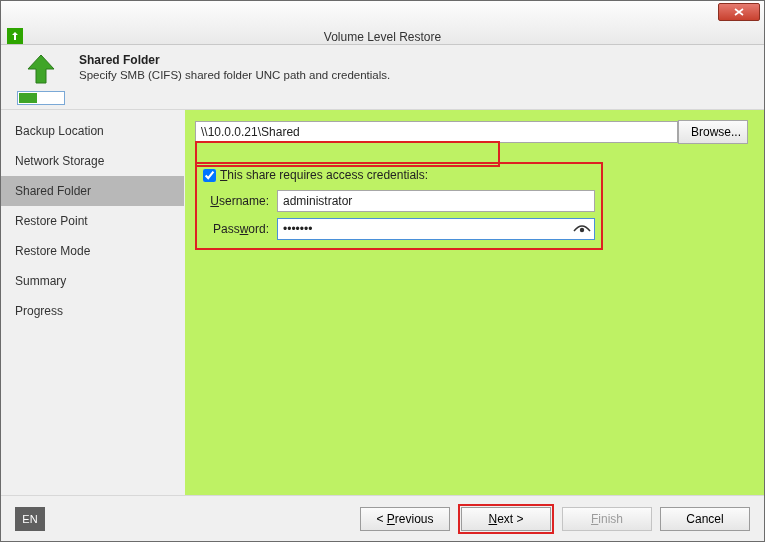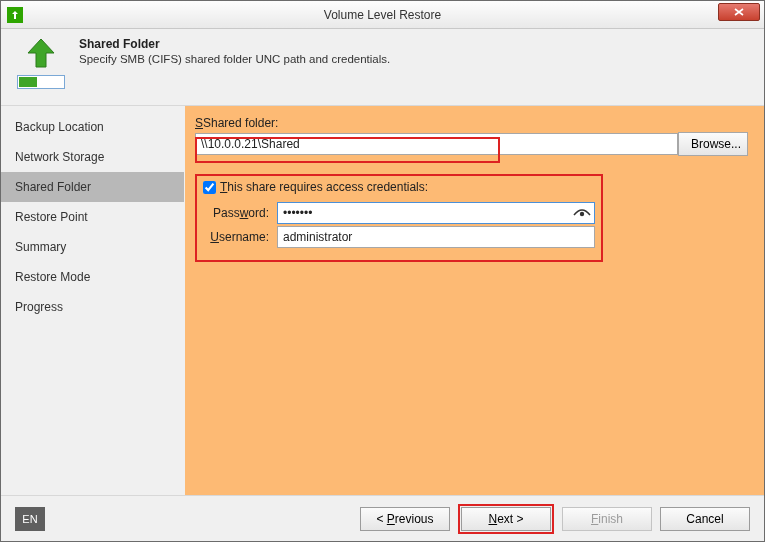--- a/index.html
+++ b/index.html
@@ -1,30 +1,30 @@
 <!DOCTYPE html>
 <html><head>
 <meta charset="utf-8">
 <style>
   * { box-sizing: border-box; font-family: "Segoe UI", Tahoma, sans-serif; }
   body { margin:0; padding:0; background:#fff; }
   .window { width:765px; height:542px; border:1px solid #6b6b6b; background:#f0f0f0; position:relative; display:flex; flex-direction:column; }
-  .titlebar { height:28px; background:linear-gradient(#fdfdfd,#e9e9e9); border-bottom:1px solid #c8c8c8; display:flex; align-items:center; position:relative; }
+  .titlebar { height:44px; background:linear-gradient(#fdfdfd,#e9e9e9); border-bottom:1px solid #c8c8c8; display:flex; align-items:flex-end; position:relative; }
   .title-icon { width:16px; height:16px; background:#2ea500; margin-left:6px; display:flex; align-items:center; justify-content:center; }
   .title-icon svg { width:10px; height:10px; }
   .titlebar-text { position:absolute; left:50%; transform:translateX(-50%); font-size:12px; color:#333; }
   .close-btn { position:absolute; right:4px; top:2px; width:42px; height:18px; background:linear-gradient(#e67a6f,#c8412f); border:1px solid #8b2f21; border-radius:2px; display:flex; align-items:center; justify-content:center; color:#fff; font-size:10px; font-weight:bold; cursor:pointer; }
   .header { display:flex; padding:8px 14px 4px 14px; gap:12px; align-items:flex-start; }
   .big-icon-wrap { width:52px; display:flex; flex-direction:column; align-items:center; gap:6px; }
   .big-arrow { color:#3fa528; }
   .storage-bar { width:48px; height:14px; border:1px solid #7aa8d6; background:#fff; display:flex; align-items:center; padding:1px; }
   .storage-fill { width:40%; height:100%; background:#3fa528; }
   .header-text h1 { margin:0; font-size:12px; font-weight:bold; color:#222; }
   .header-text p { margin:2px 0 0 0; font-size:11.5px; color:#333; }
-  .body { flex:1; display:flex; border-top:1px solid #d8d8d8; background:#fdba74; overflow:hidden;margin-top:12px; }
+  .body { flex:1; display:flex; border-top:1px solid #d8d8d8; background:#bef264; overflow:hidden; }
   .sidebar { width:184px; background:#f0f0f0; border-right:1px solid #f0f0f0; padding-top:6px; }
   .nav-item { padding:8px 14px; font-size:12px; color:#333; cursor:pointer; }
   .nav-item.active { background:#b8b8b8; }
   .content { flex:1; padding:10px 16px 10px 10px; font-size:12px; color:#222; position:relative; }
   .fld-label { font-size:12px; margin-bottom:2px; }
   .row { display:flex; align-items:center; }
   .text-input { height:22px; border:1px solid #a7a7a7; background:#fff; padding:0 5px; font-size:12px; color:#222; flex:1; outline:none; }
   .btn { height:24px; padding:0 12px; border:1px solid #a7a7a7; background:linear-gradient(#fbfbfb,#e6e6e6); font-size:12px; cursor:pointer; }
   .btn:disabled { color:#9c9c9c; cursor:default; }
   .red-box { border:2px solid #d22; padding:4px 6px 6px 6px; }
@@ -76,53 +76,52 @@
       <p>Specify SMB (CIFS) shared folder UNC path and credentials.</p>
     </div>
   </div>
 
   <div class="body">
     <div class="sidebar">
       <div class="nav-item">Backup Location</div>
       <div class="nav-item">Network Storage</div>
       <div class="nav-item active">Shared Folder</div>
       <div class="nav-item">Restore Point</div>
+      <div class="nav-item">Restore Mode</div>
       <div class="nav-item">Summary</div>
-      <div class="nav-item">Restore Mode</div>
       <div class="nav-item">Progress</div>
     </div>
 
     <div class="content">
-      <div class="fld-label"><span class="u">S</span><span>Shared folder:</span></div>
       <div class="row">
         <input class="text-input" type="text" value="\\10.0.0.21\Shared" style="">
         <button class="btn" style="width:70px">Browse...</button>
       </div>
       <div class="red-box path-box"></div>
 
       <div class="red-box cred-box">
         <label class="chk-row">
           <input type="checkbox" checked="" style="">
           <span><span class="u">T</span>his share requires access credentials:</span>
         </label>
+        <div class="cred-line">
+          <div class="cred-lbl"><span class="u">U</span>sername:</div>
+          <input class="text-input" type="text" style="width: 320px; background: rgb(255, 255, 255);" value="administrator">
+        </div>
         <div class="cred-line" style="margin-bottom:2px;">
           <div class="cred-lbl">Pass<span class="u">w</span>ord:</div>
           <div class="pwd-wrap">
             <input class="text-input" type="text" style="width: 100%; border-color: rgb(74, 144, 217); background: rgb(255, 255, 255);" value="•••••••">
             <span class="eye">
               <svg viewBox="0 0 18 16">
                   <path d="M1 10 Q9 0 17 10" fill="none" stroke="#333" stroke-width="1.5"></path>
                   <circle cx="9" cy="9" r="2.2" fill="#333"></circle>
                 </svg>
             </span>
           </div>
-        </div>
-        <div class="cred-line">
-          <div class="cred-lbl"><span class="u">U</span>sername:</div>
-          <input class="text-input" type="text" style="width: 320px; background: rgb(255, 255, 255);" value="administrator">
         </div>
       </div>
     </div>
   </div>
 
   <div class="footer">
     <div class="lang">EN</div>
     <div class="spacer"></div>
     <button class="ftr-btn"><span>&lt; <span class="u">P</span>revious</span></button>
     <span class="next-highlight">

